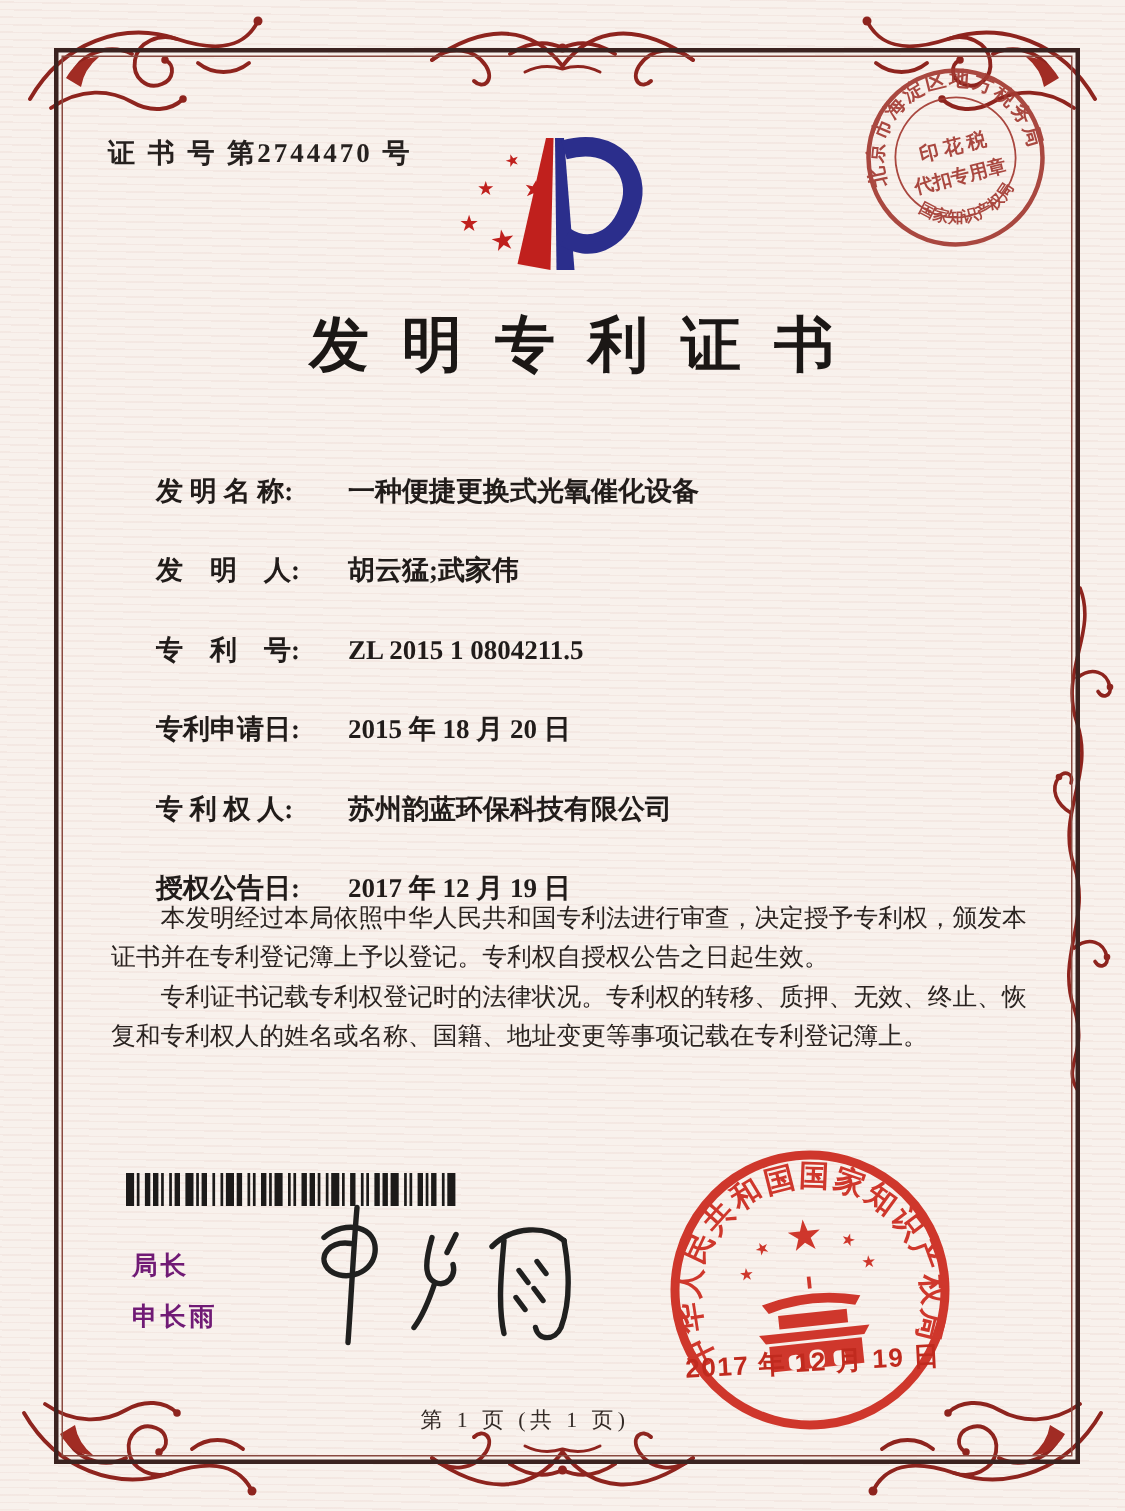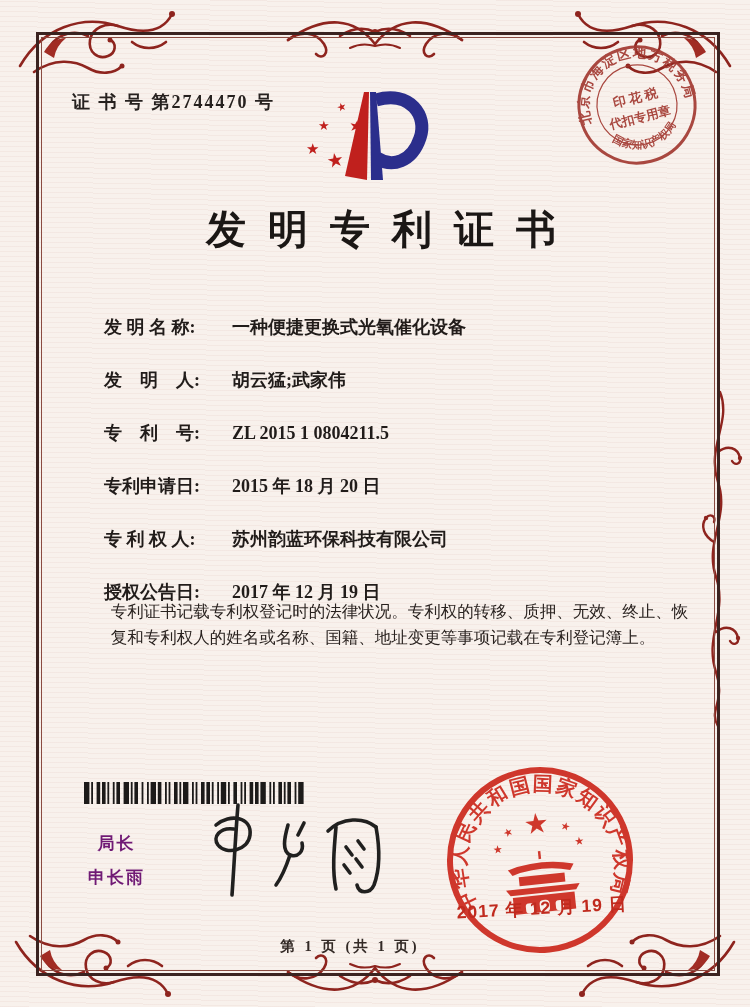--- a/index.html
+++ b/index.html
@@ -12,33 +12,33 @@
   .abs{position:absolute;}
   
   .frame{left:36px;top:32px;width:678px;height:938px;border:3px solid #3b2320;z-index:2;}
   .frame-inner{position:absolute;left:2px;top:2px;right:2px;bottom:2px;border:1px solid #8a4a40;}
   
   .orn{z-index:1;overflow:visible;}
   .flip-x{transform:scaleX(-1);}
   .flip-y{transform:scaleY(-1);}
   .flip-xy{transform:scale(-1,-1);}
   
-  .content{z-index:3;text-align:center;}
+  .content{z-index:3;}
   .cert-no{left:72px;top:90px;font-size:18px;letter-spacing:2px;color:#26211f;font-weight:600;}
   .title{left:0;top:202px;width:750px;text-align:center;font-size:40px;font-weight:700;
          letter-spacing:22px;padding-left:34px;box-sizing:border-box;color:#1b1715;}
   .field-row{position:absolute;left:86px;font-size:18px;color:#211c1a;font-weight:600;white-space:pre;}
   .field-label{display:inline-block;min-width:112px;}
   .field-value{margin-left:16px;}
   .paras{left:74px;top:599px;width:618px;font-size:16.5px;line-height:26.3px;color:#2a2320;}
   .paras p{margin:0;text-indent:2em;font-weight:500;}
   .signer{left:88px;top:832px;font-size:17px;color:#701a75;font-weight:600;letter-spacing:2px;
           font-family:"Liberation Sans","DejaVu Sans",sans-serif;}
   .signer div{margin-bottom:11px;}
-  .footer{left:0;top:937px;width:700px;text-align:center;font-size:14.5px;letter-spacing:3px;color:#332a26;font-weight:700;z-index:4;}
+  .footer{left:0;top:937px;width:700px;text-align:center;font-size:14.5px;letter-spacing:3px;color:#332a26;font-weight:400;z-index:4;}
   .seal-date{left:432px;top:896px;width:220px;text-align:center;color:#c02a1e;font-size:17.5px;
              font-weight:700;letter-spacing:1px;transform:rotate(-3deg);z-index:5;
              font-family:"Liberation Sans","DejaVu Sans",sans-serif;}
   .stamp-tax{left:574px;top:42px;transform:rotate(-14deg);opacity:.92;z-index:4;}
   .stamp-office{left:443px;top:763px;transform:rotate(-6deg);opacity:.93;z-index:4;}
   .logo{left:298px;top:84px;z-index:3;}
   .barcode{left:84px;top:782px;z-index:3;}
   .signature{left:186px;top:797px;z-index:4;}
 </style>
 </head>
@@ -153,20 +153,21 @@
   </div>
   <div class="field-row" style="top:506px">
     <span class="field-label">专 利 权 人:</span><span class="field-value">苏州韵蓝环保科技有限公司</span>
   </div>
   <div class="field-row" style="top:559px">
     <span class="field-label">授权公告日:</span><span class="field-value">2017 年 12 月 19 日</span>
   </div>
 </div>
 
 <div class="abs content paras">
+  <p>本发明经过本局依照中华人民共和国专利法进行审查，决定授予专利权，颁发本证书并在专利登记簿上予以登记。专利权自授权公告之日起生效。</p>
   <p>专利证书记载专利权登记时的法律状况。专利权的转移、质押、无效、终止、恢复和专利权人的姓名或名称、国籍、地址变更等事项记载在专利登记簿上。</p>
 </div>
 
 <svg class="abs barcode" width="226" height="22" viewBox="0 0 226 22">
     <rect x="0" y="0" width="5.4" height="22" fill="#1c1a19"></rect>
     <rect x="7.2" y="0" width="1.8" height="22" fill="#1c1a19"></rect>
     <rect x="12.600000000000001" y="0" width="3.6" height="22" fill="#1c1a19"></rect>
     <rect x="18" y="0" width="3.6" height="22" fill="#1c1a19"></rect>
     <rect x="23.4" y="0" width="1.8" height="22" fill="#1c1a19"></rect>
     <rect x="28.799999999999997" y="0" width="1.8" height="22" fill="#1c1a19"></rect>

